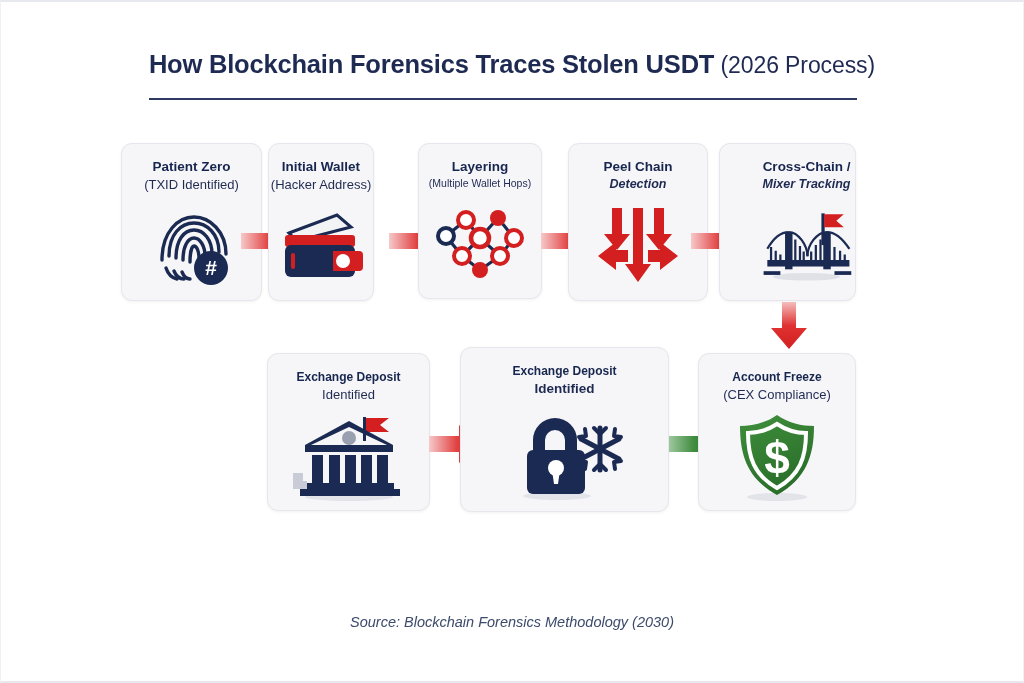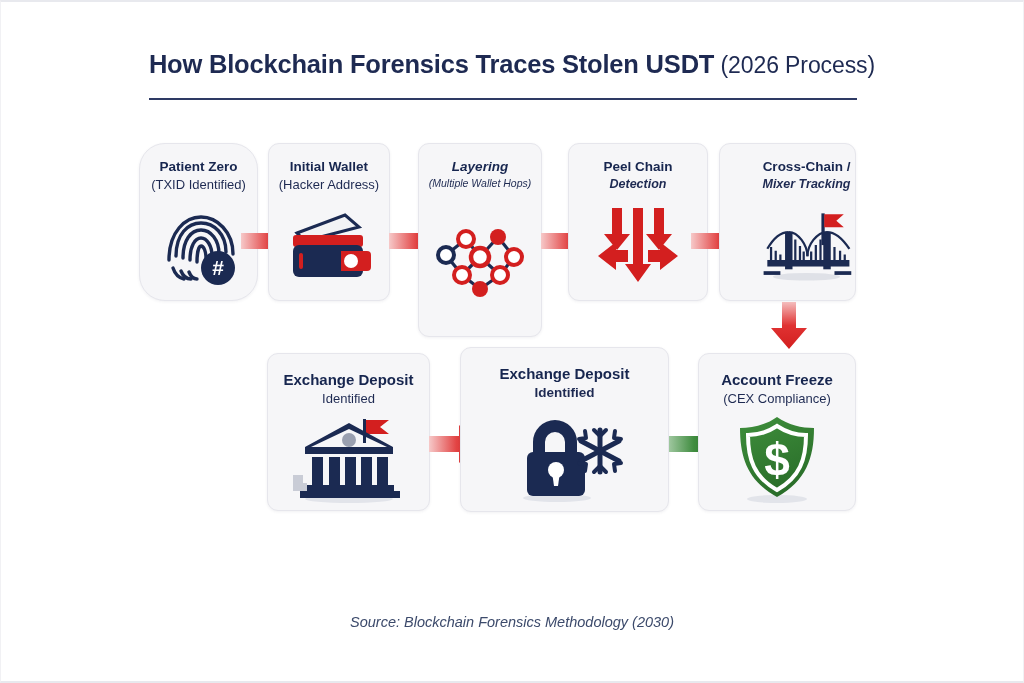--- a/index.html
+++ b/index.html
@@ -93,21 +93,21 @@
   .card-sub.plain  { font-size: 13px; }
   .icon-box {
     flex: 1;
     display: flex;
     align-items: center;
     justify-content: center;
     width: 100%;
   }
 
   
-  .card.row2 .card-title { font-size: 15px; margin-top: 16px; }
+  .card.row2 .card-title { font-size: 12px; margin-top: 16px; }
 
   
   .arrow-h, .arrow-v {
     position: absolute;
   }
 
   
   .footer {
     position: absolute;
     left: 0; right: 0;
@@ -123,21 +123,21 @@
 
 <div id="canvas">
 
   <div class="title-wrap">
     <div class="title-line">
       <span class="title-main">How Blockchain Forensics Traces Stolen USDT</span><span class="title-sub"> (2026 Process)</span>
     </div>
   </div>
   <div class="title-rule"></div>
 
-  <div class="card" style="left:138px; top:141px; width:119px; height:158px;border-radius:26px;">
+  <div class="card" style="left:120px; top:141px; width:141px; height:158px;">
     <div class="card-title">Patient Zero</div>
     <div class="card-sub plain">(TXID Identified)</div>
     <div class="icon-box">
       <svg width="86" height="78" viewBox="0 0 86 78">
         <g fill="none" stroke="#1b2a52" stroke-width="3.4" stroke-linecap="round">
           <path d="M20 48 C20 26 32 15 45 15 C58 15 70 26 70 44"></path>
           <path d="M13 52 C13 24 29 9 45 9 C61 9 77 24 77 46"></path>
           <path d="M27 50 C27 32 35 22 45 22 C55 22 63 32 63 46"></path>
           <path d="M34 52 C34 38 39 30 45 30 C51 30 56 38 56 48"></path>
           <path d="M41 54 C41 44 43 38 45 38 C48 38 50 44 50 50"></path>
@@ -157,21 +157,21 @@
         <linearGradient id="rg1" x1="0" y1="0" x2="1" y2="0">
           <stop offset="0" stop-color="#f6c9c9"></stop>
             <stop offset="0.55" stop-color="#e24343"></stop>
           <stop offset="1" stop-color="#d31f1f"></stop>
         </linearGradient>
       </defs>
       <path d="M0 13 H30 V2 L50 21 L30 40 V29 H0 Z" fill="url(#rg1)"></path>
     </svg>
   </div>
 
-  <div class="card" style="left:267px; top:141px; width:122px; height:158px;">
+  <div class="card" style="left:267px; top:141px; width:106px; height:158px;">
     <div class="card-title">Initial Wallet</div>
     <div class="card-sub plain">(Hacker Address)</div>
     <div class="icon-box">
       <svg width="92" height="72" viewBox="0 0 92 72">
         <path d="M14 22 L62 4 L76 16 L22 30 Z" fill="#f2f3f5" stroke="#1b2a52" stroke-width="3"></path>
         <rect x="10" y="24" width="70" height="12" rx="3" fill="#d31f1f"></rect>
         <rect x="10" y="34" width="70" height="32" rx="6" fill="#1b2a52"></rect>
         <rect x="16" y="42" width="4" height="16" rx="2" fill="#d31f1f"></rect>
         <path d="M58 40 H84 A4 4 0 0 1 88 44 V56 A4 4 0 0 1 84 60 H58 Z" fill="#d31f1f"></path>
         <circle cx="68" cy="50" r="7" fill="#ffffff"></circle>
@@ -185,21 +185,21 @@
         <linearGradient id="rg2" x1="0" y1="0" x2="1" y2="0">
           <stop offset="0" stop-color="#f6c9c9"></stop>
             <stop offset="0.55" stop-color="#e24343"></stop>
           <stop offset="1" stop-color="#d31f1f"></stop>
         </linearGradient>
       </defs>
       <path d="M0 13 H30 V2 L50 21 L30 40 V29 H0 Z" fill="url(#rg2)"></path>
     </svg>
   </div>
 
-  <div class="card" style="left:417px; top:141px; width:124px; height:194px;font-style:italic;">
+  <div class="card" style="left:417px; top:141px; width:124px; height:156px;">
     <div class="card-title">Layering</div>
     <div class="card-sub plain" style="font-size:10.5px;">(Multiple Wallet Hops)</div>
     <div class="icon-box">
       <svg width="96" height="80" viewBox="0 0 96 80">
         <g stroke="#1b2a52" stroke-width="3.2" fill="none">
           <path d="M14 32 L34 16"></path>
             <path d="M34 16 L48 34"></path>
             <path d="M48 34 L66 14"></path>
           <path d="M66 14 L82 34"></path>
             <path d="M48 34 L30 52"></path>

